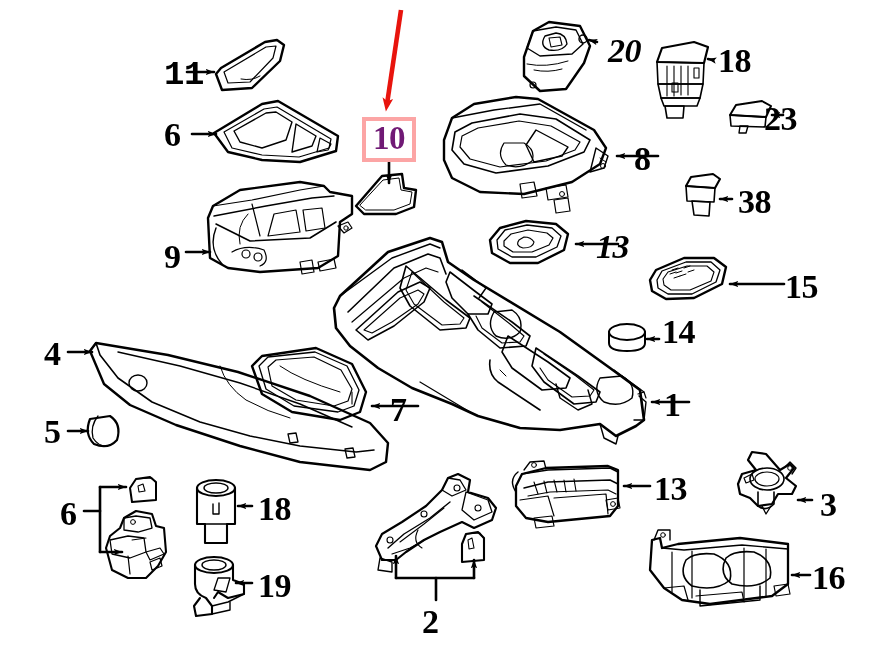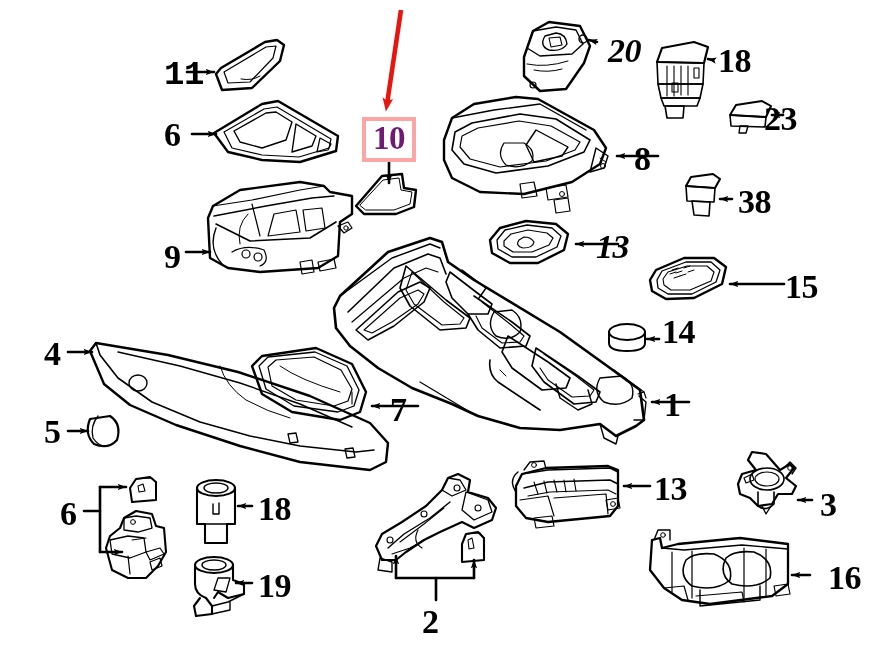--- a/index.html
+++ b/index.html
@@ -376,21 +376,21 @@
       <div class="callout-label" style="left: 60px; top: 497px;">6</div>
       <div class="callout-label" style="left: 390px; top: 393px;">7</div>
       <div class="callout-label" style="left: 634px; top: 142px;">8</div>
       <div class="callout-label" style="left: 164px; top: 240px;">9</div>
       <div class="callout-label highlight" style="left: 362px; top: 117px;">10</div>
       <div class="callout-label" style="left: 164px; top: 58px; font-family: Liberation Mono, monospace;">11</div>
       <div class="callout-label" style="left: 164px; top: 118px;">6</div>
       <div class="callout-label" style="left: 596px; top: 230px; font-style: italic;">13</div>
       <div class="callout-label" style="left: 662px; top: 315px;">14</div>
       <div class="callout-label" style="left: 762px; top: 270px; margin-left: 23px;">15</div>
-      <div class="callout-label" style="left: 812px; top: 561px; margin-left: 16px;">16</div>
+      <div class="callout-label" style="left: 812px; top: 561px;">16</div>
       <div class="callout-label" style="left: 654px; top: 472px;">13</div>
       <div class="callout-label" style="left: 258px; top: 492px;">18</div>
       <div class="callout-label" style="left: 258px; top: 569px;">19</div>
       <div class="callout-label" style="left: 608px; top: 34px; font-style: italic;">20</div>
       <div class="callout-label" style="left: 738px; top: 185px;">38</div>
       <div class="callout-label" style="left: 718px; top: 44px;">18</div>
       <div class="callout-label" style="left: 764px; top: 102px;">23</div>
     </div>
 
 </div>

